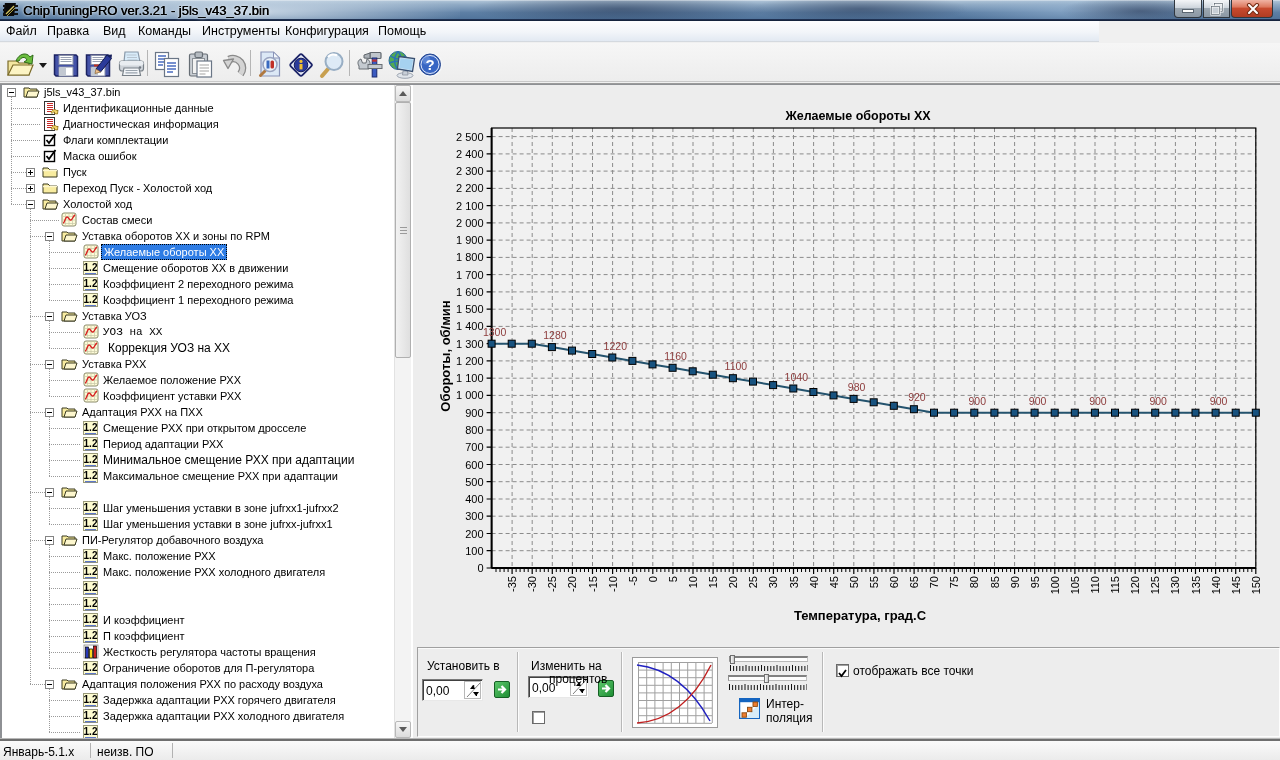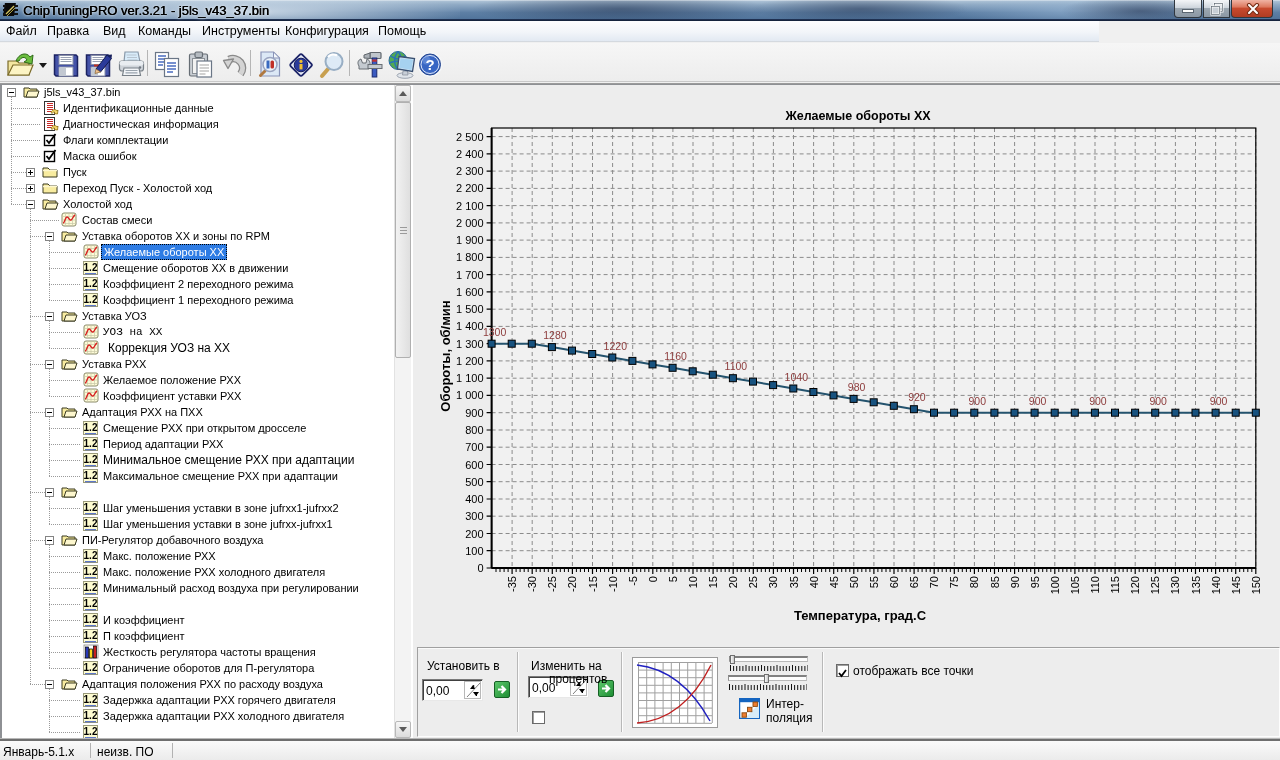--- a/index.html
+++ b/index.html
@@ -452,21 +452,20 @@
 <text x="7.5" y="10" font-size="10" font-weight="bold" fill="#000" text-anchor="middle" font-family="Liberation Sans">1.2</text>
 <path d="M2 12.7 h11" stroke="#3858c8" stroke-width="1"></path>
     </svg>
     <div class="abs" style="left:103px;top:480px;line-height:16px;font-size:11px;white-space:nowrap;color:#000;">Макс. положение РХХ холодного двигателя</div>
     <div class="abs" style="left:49px;top:504px;width:32px;height:1px;background-image:repeating-linear-gradient(90deg,#9a9a9a 0,#9a9a9a 1px,transparent 1px,transparent 2px);"></div>
     <svg class="abs" style="left:83px;top:497px" width="16" height="14" viewBox="0 0 16 14">
 <rect x="0.5" y="0.5" width="14" height="13" fill="#fdfbd0" stroke="#9a9a7a" stroke-width="1"></rect>
 <text x="7.5" y="10" font-size="10" font-weight="bold" fill="#000" text-anchor="middle" font-family="Liberation Sans">1.2</text>
 <path d="M2 12.7 h11" stroke="#3858c8" stroke-width="1"></path>
     </svg>
-    <div class="abs" style="left:103px;top:496px;line-height:16px;font-size:11px;white-space:nowrap;color:#000;">Минимальный расход воздуха при регулировании</div>
     <div class="abs" style="left:49px;top:520px;width:32px;height:1px;background-image:repeating-linear-gradient(90deg,#9a9a9a 0,#9a9a9a 1px,transparent 1px,transparent 2px);"></div>
     <svg class="abs" style="left:83px;top:513px" width="16" height="14" viewBox="0 0 16 14">
 <rect x="0.5" y="0.5" width="14" height="13" fill="#fdfbd0" stroke="#9a9a7a" stroke-width="1"></rect>
 <text x="7.5" y="10" font-size="10" font-weight="bold" fill="#000" text-anchor="middle" font-family="Liberation Sans">1.2</text>
 <path d="M2 12.7 h11" stroke="#3858c8" stroke-width="1"></path>
     </svg>
     <div class="abs" style="left:49px;top:536px;width:32px;height:1px;background-image:repeating-linear-gradient(90deg,#9a9a9a 0,#9a9a9a 1px,transparent 1px,transparent 2px);"></div>
     <svg class="abs" style="left:83px;top:529px" width="16" height="14" viewBox="0 0 16 14">
 <rect x="0.5" y="0.5" width="14" height="13" fill="#fdfbd0" stroke="#9a9a7a" stroke-width="1"></rect>
 <text x="7.5" y="10" font-size="10" font-weight="bold" fill="#000" text-anchor="middle" font-family="Liberation Sans">1.2</text>

